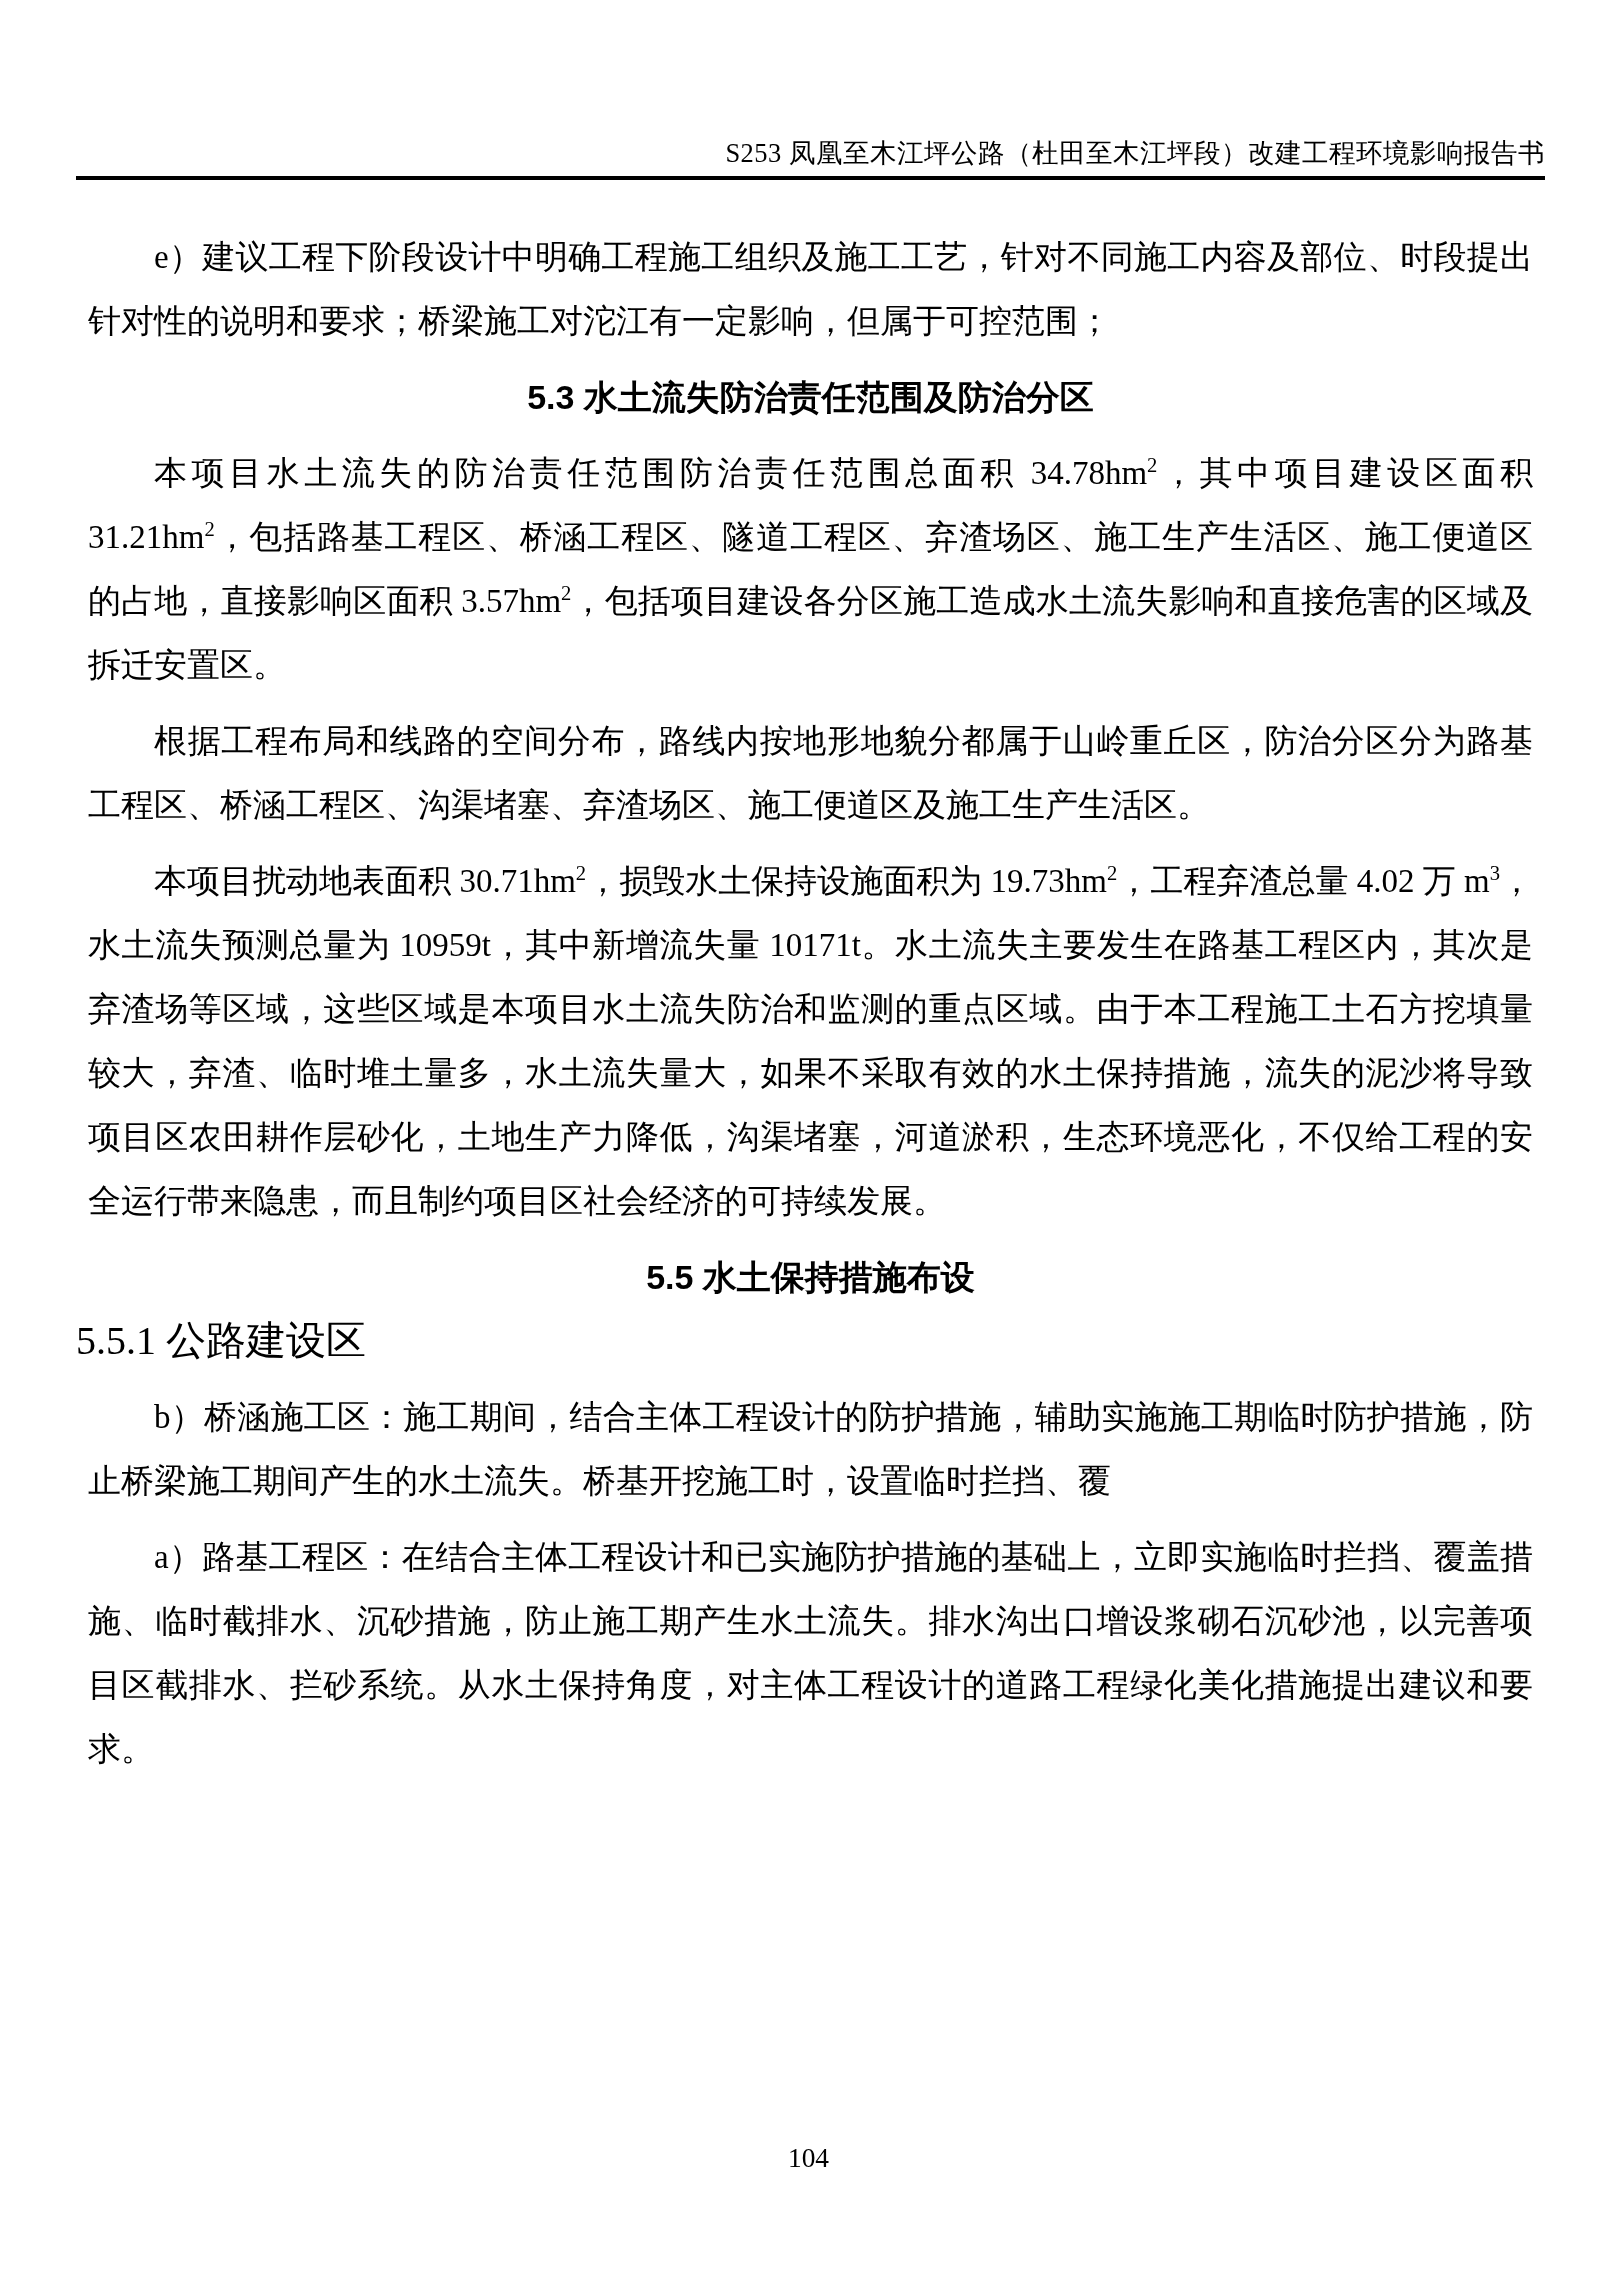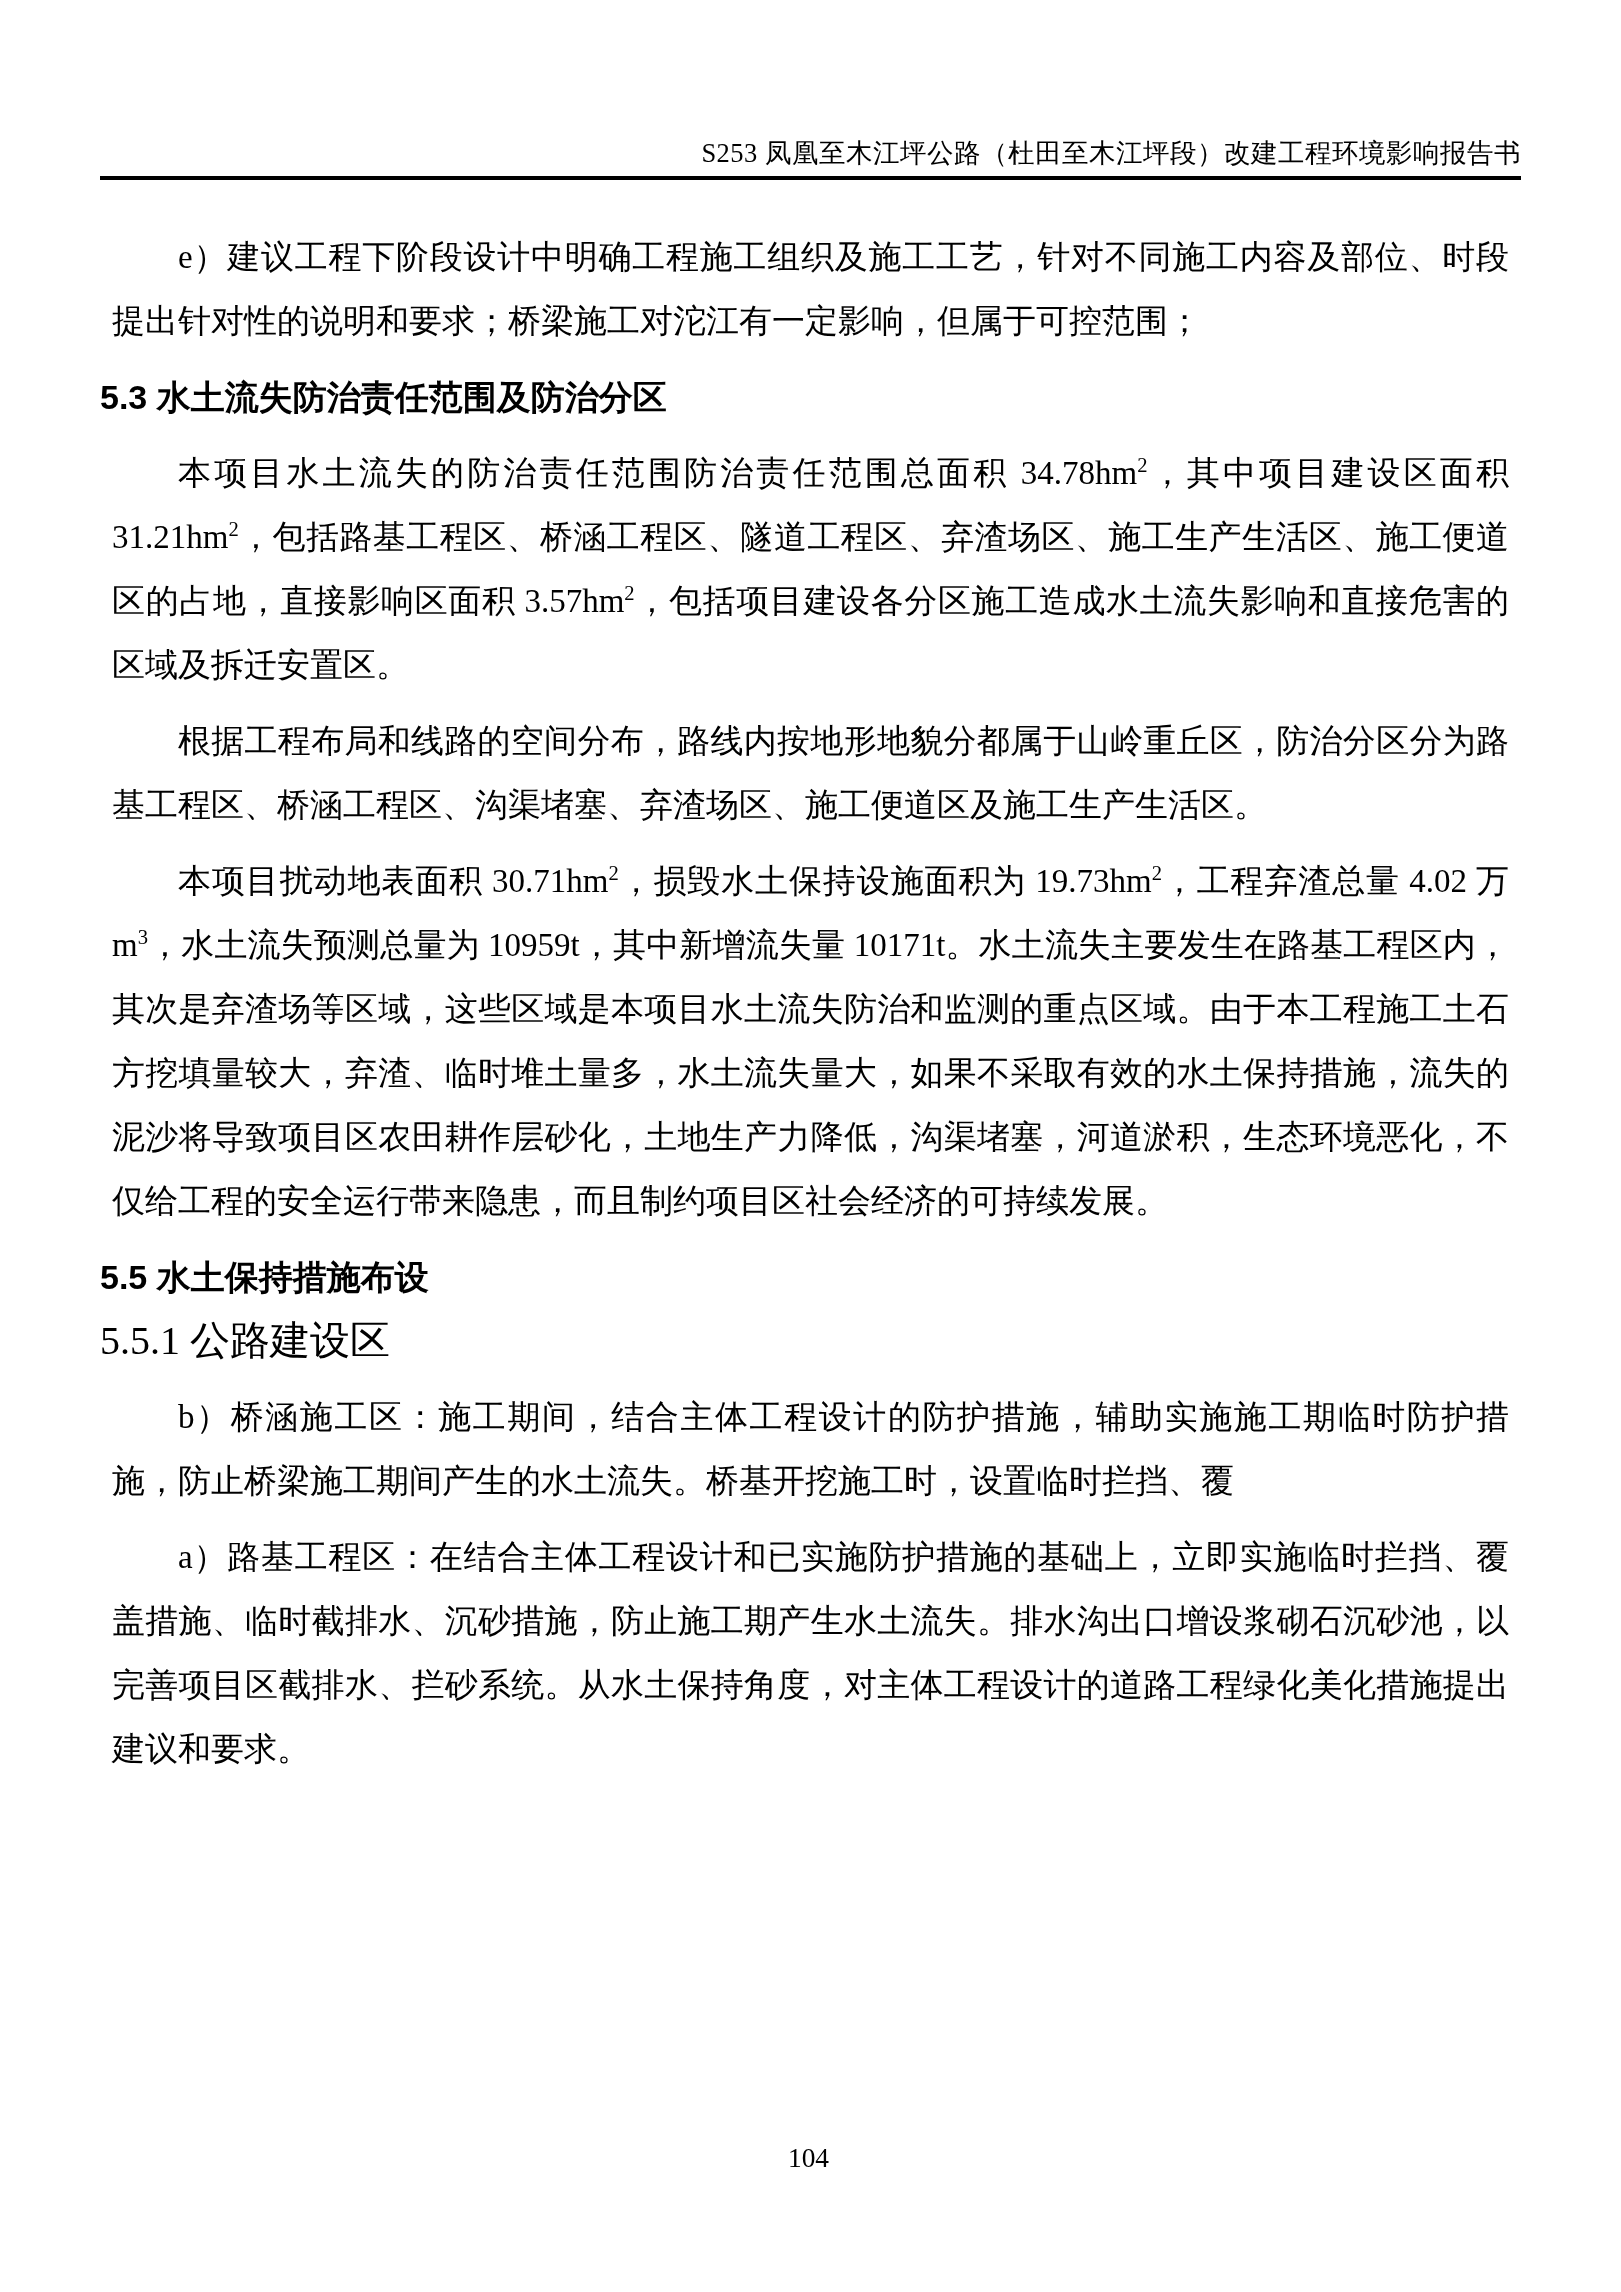--- a/index.html
+++ b/index.html
@@ -8,21 +8,21 @@
     background: #ffffff;
   }
   .page {
     position: relative;
     width: 1621px;
     height: 2293px;
     margin: 0 auto;
     background: #ffffff;
     color: #000000;
     box-sizing: border-box;
-    padding: 0 100px;
+    padding: 0 76px;
     font-family: "Liberation Serif", "DejaVu Serif", serif;
     overflow: hidden;
   }
   .header-title {
     margin-top: 138px;
     text-align: right;
     font-size: 26.5px;
     line-height: 31px;
     letter-spacing: 0.5px;
     white-space: nowrap;
@@ -41,21 +41,21 @@
   }
   .doc-body p.p {
     margin: 12px;
     text-indent: 2em;
   }
   .doc-body .h2 {
     margin: 0;
     font-weight: bold;
     font-size: 34px;
     font-family: "Liberation Sans", "DejaVu Sans", sans-serif;
-    text-align: left;
+    text-align: center;
   }
   .doc-body .h3 {
     margin: 0;
     font-weight: normal;
     font-size: 40px;
     text-align: left;
   }
   .doc-body sup {
     font-size: 20.6px;
     line-height: 0;

